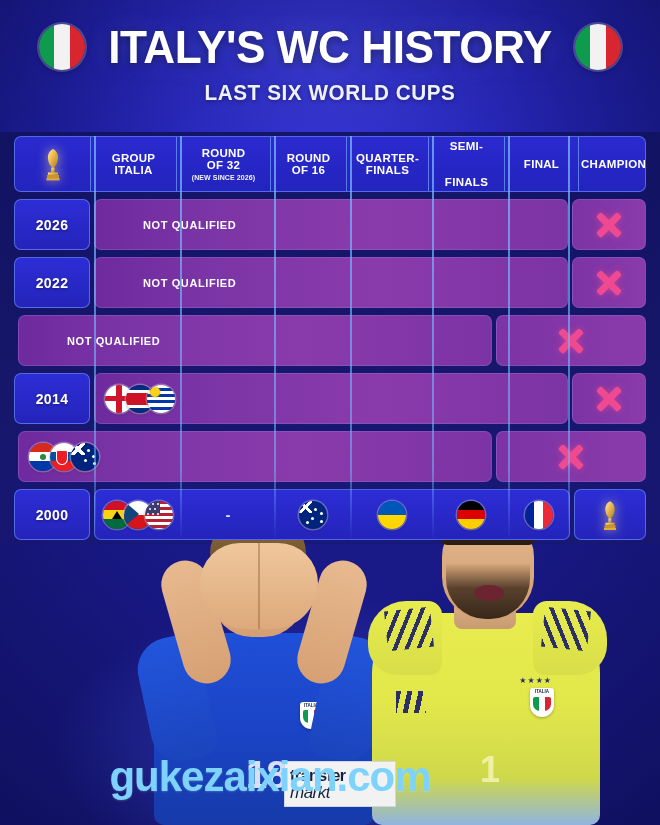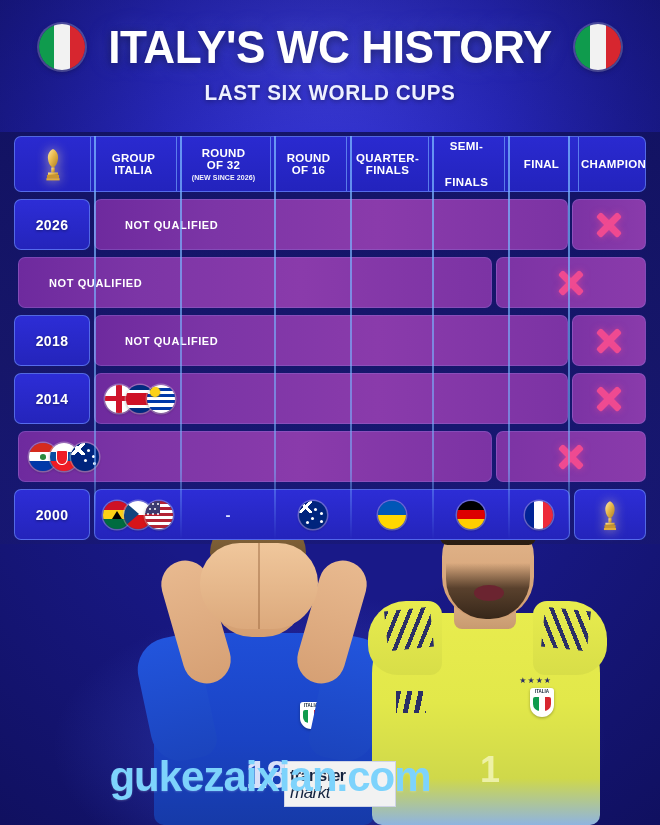--- a/index.html
+++ b/index.html
@@ -95,21 +95,21 @@
     background:linear-gradient(180deg,#2d2dd6 0%,#2424bb 100%);
     border:1px solid rgba(120,160,255,.55);
     border-radius:7px;
     color:#fff; font-size:14px; font-weight:bold; letter-spacing:.4px;
     text-shadow:0 1px 3px rgba(0,0,0,.4);
   }
   .span-cell {
     border-radius:7px;
     border:1px solid rgba(150,120,220,.35);
     color:#fff; font-size:11px; font-weight:bold; letter-spacing:.6px;
-    justify-content:flex-start; padding-left:30px;
+    justify-content:flex-start; padding-left:48px;
   }
   .purple {
     background:linear-gradient(90deg,#6e2a9e 0%,#7c35a6 25%,#8a3bab 60%,#7c33a4 100%);
   }
   .champ-cell {
     border-radius:7px;
     border:1px solid rgba(150,120,220,.35);
   }
   .champ-x { background:linear-gradient(90deg,#7c33a4 0%,#8a3bab 100%); }
   .champ-win {
@@ -349,28 +349,28 @@
 
   <div class="trow">
     <div class="cell c-year year-cell">2026</div>
     <div class="cell span-cell purple" style="flex:0 0 474px; margin-left:4px;">NOT QUALIFIED</div>
     <div class="cell c-champ champ-cell champ-x" style="margin-left:4px;">
       <span class="xmark"></span>
     </div>
   </div>
 
   <div class="trow">
+    <div class="cell c-year year-cell">2022</div>
     <div class="cell span-cell purple" style="flex:0 0 474px; margin-left:4px;">NOT QUALIFIED</div>
     <div class="cell c-champ champ-cell champ-x" style="margin-left:4px;">
       <span class="xmark"></span>
     </div>
   </div>
 
   <div class="trow">
-    <div class="cell c-year year-cell">2018</div>
     <div class="cell span-cell purple" style="flex:0 0 474px; margin-left:4px;">NOT QUALIFIED</div>
     <div class="cell c-champ champ-cell champ-x" style="margin-left:4px;">
       <span class="xmark"></span>
     </div>
   </div>
 
   <div class="trow">
     <div class="cell c-year year-cell">2014</div>
     <div class="cell span-cell purple" style="flex:0 0 474px; margin-left:4px; padding-left:10px;">
       <span class="flag-group">

